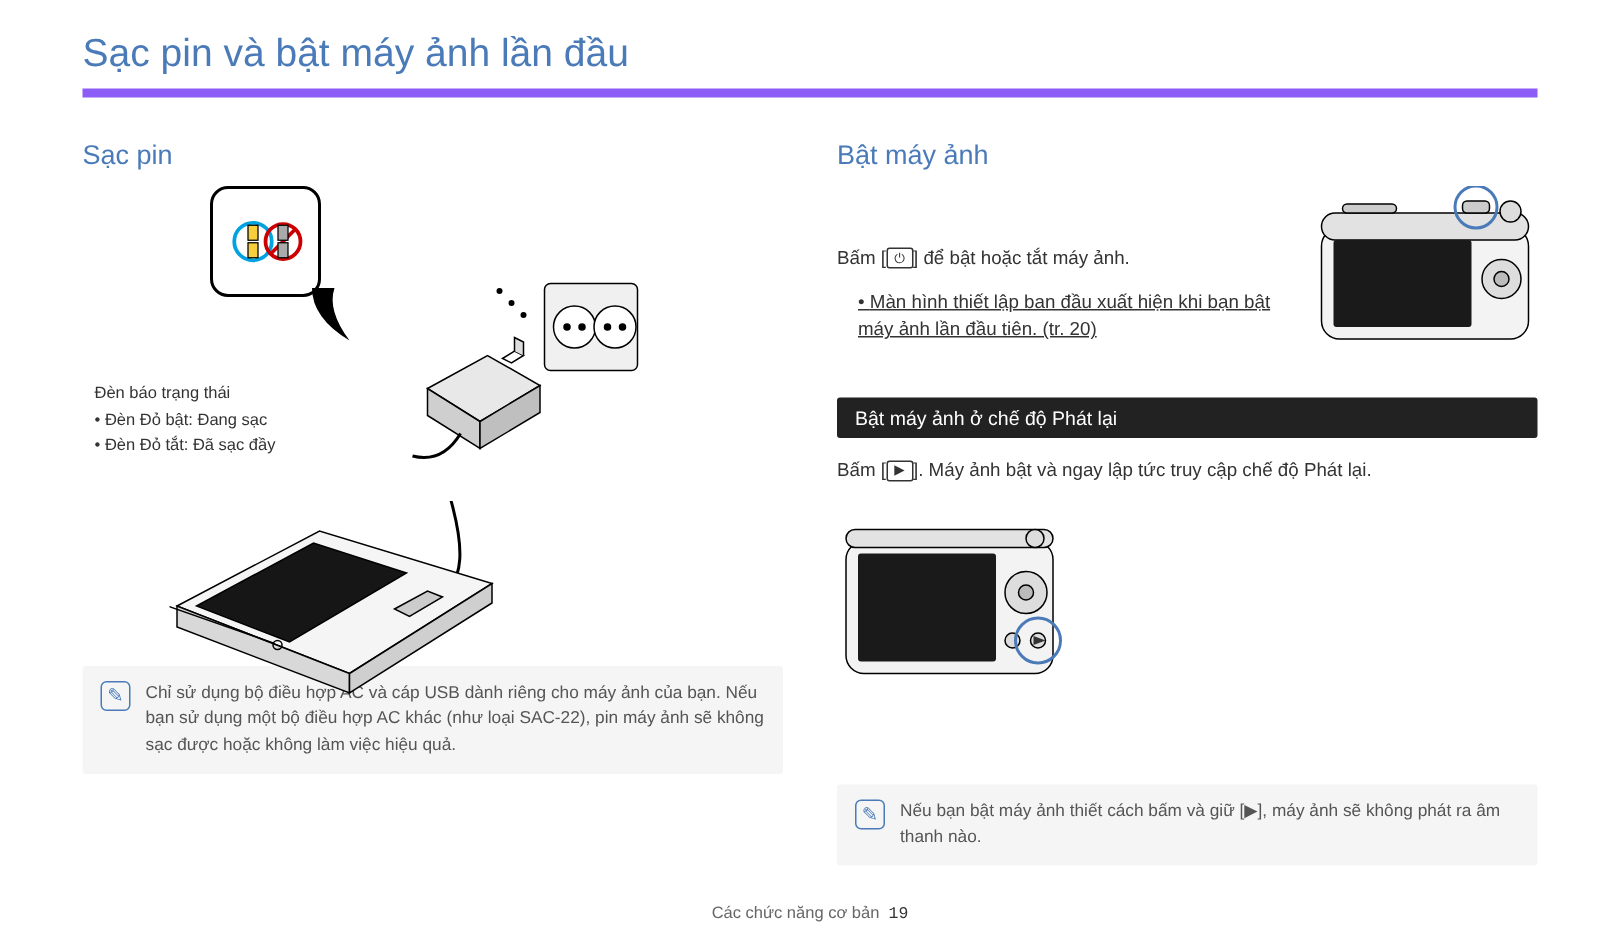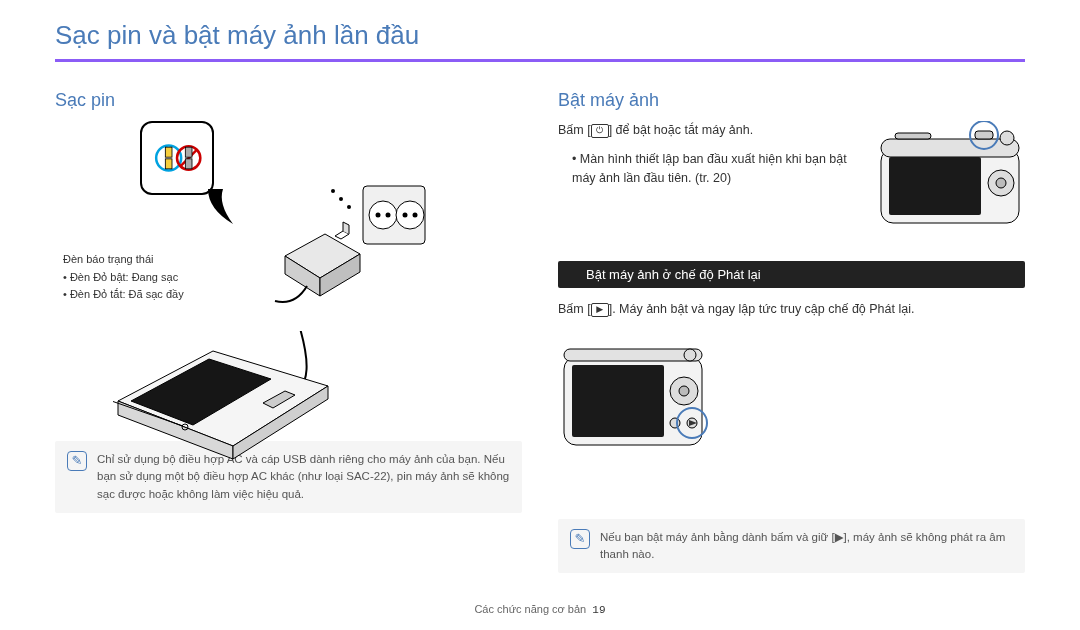--- a/index.html
+++ b/index.html
@@ -10,21 +10,21 @@
     background: #fff;
     color: #333;
     padding: 20px 55px 10px 55px;
     position: relative;
   }
   .page-title {
     color: #4a7bb8;
     font-size: 26px;
     font-weight: 300;
     padding-bottom: 8px;
-    border-bottom: 3px solid #8b5cf6;
+    border-bottom: 6px solid #8b5cf6;
     margin-bottom: 28px;
   }
   .columns {
     display: flex;
     gap: 36px;
   }
   .col { flex: 1; }
   .section-title {
     color: #4a7bb8;
     font-size: 18px;
@@ -96,37 +96,37 @@
   .note-icon {
     flex: 0 0 20px;
     width: 20px; height: 20px;
     border: 1.5px solid #4a7bb8;
     border-radius: 4px;
     display: flex; align-items: center; justify-content: center;
     color: #4a7bb8;
     font-size: 13px;
   }
   .note-text { flex: 1; color: #555; }
-  .right-step1 { display: flex; gap: 14px; }
+  .right-step1 { display: flex; gap: 14px; align-items: flex-end; }
   .right-step1 .txt { flex: 1; }
   .inline-ico {
     display: inline-flex;
     align-items: center; justify-content: center;
     width: 18px; height: 14px;
     border: 1px solid #333;
     border-radius: 2px;
     font-size: 9px;
     vertical-align: middle;
     background: #fff;
   }
   .dark-heading {
     background: #222;
     color: #fff;
     font-size: 13px;
-    padding: 6px 28px;
+    padding: 6px 12px;
     border-radius: 2px;
     margin-top: 26px;
     margin-bottom: 12px;
   }
   .right-step2 { display: flex; gap: 14px; flex-direction: column; }
   .right-step2 .txt { flex: 1; }
   .cam-top-wrap, .cam-back-wrap { flex: 0 0 150px; }
   .note-right { margin-top: 26px; }
   .footer {
     position: absolute;
@@ -226,21 +226,21 @@
   </div>
 
   <div class="col">
     <h2 class="section-title">Bật máy ảnh</h2>
 
     <div class="right-step1">
       <div class="txt">
         <p class="body-text">
           <span>Bấm [</span><span class="inline-ico">⏻</span><span>] để bật hoặc tắt máy ảnh.</span>
         </p>
-        <p class="body-text" style="padding-left:14px;">• <span>Màn hình thiết lập ban đầu xuất hiện khi bạn bật máy ảnh lần đầu tiên. (tr. 20)</span></p>
+        <p class="body-text" style="padding-left:14px;text-decoration:underline;">• <span>Màn hình thiết lập ban đầu xuất hiện khi bạn bật máy ảnh lần đầu tiên. (tr. 20)</span></p>
       </div>
       <div class="cam-top-wrap">
         <svg width="150" height="110" viewBox="0 0 150 110">
           <rect x="6" y="28" width="138" height="74" rx="12" fill="#f3f3f3" stroke="#000"></rect>
           <rect x="6" y="18" width="138" height="18" rx="9" fill="#e2e2e2" stroke="#000"></rect>
           <rect x="14" y="36" width="92" height="58" rx="2" fill="#1a1a1a"></rect>
           <circle cx="126" cy="62" r="13" fill="#ddd" stroke="#000"></circle>
           <circle cx="126" cy="62" r="5" fill="#bbb" stroke="#000"></circle>
 
           <rect x="100" y="10" width="18" height="8" rx="3" fill="#ccc" stroke="#000"></rect>
@@ -273,20 +273,20 @@
           <polygon points="131,77 139,80 131,83" fill="#333"></polygon>
 
           <rect x="6" y="6" width="138" height="12" rx="6" fill="#e2e2e2" stroke="#000"></rect>
           <circle cx="132" cy="12" r="6" fill="#ddd" stroke="#000"></circle>
         </svg>
       </div>
     </div>
 
     <div class="note-box note-right">
       <div class="note-icon">✎</div>
-      <div class="note-text">Nếu bạn bật máy ảnh bằng dành bấm và giữ [▶], máy ảnh sẽ không phát ra âm thanh nào.</div>
+      <div class="note-text">Nếu bạn bật máy ảnh thiết cách bấm và giữ [▶], máy ảnh sẽ không phát ra âm thanh nào.</div>
     </div>
   </div>
 </div>
 
 <div class="footer">
   <span>Các chức năng cơ bản</span>&nbsp;&nbsp;<span class="pg">19</span>
 </div>
 
 </body></html>

